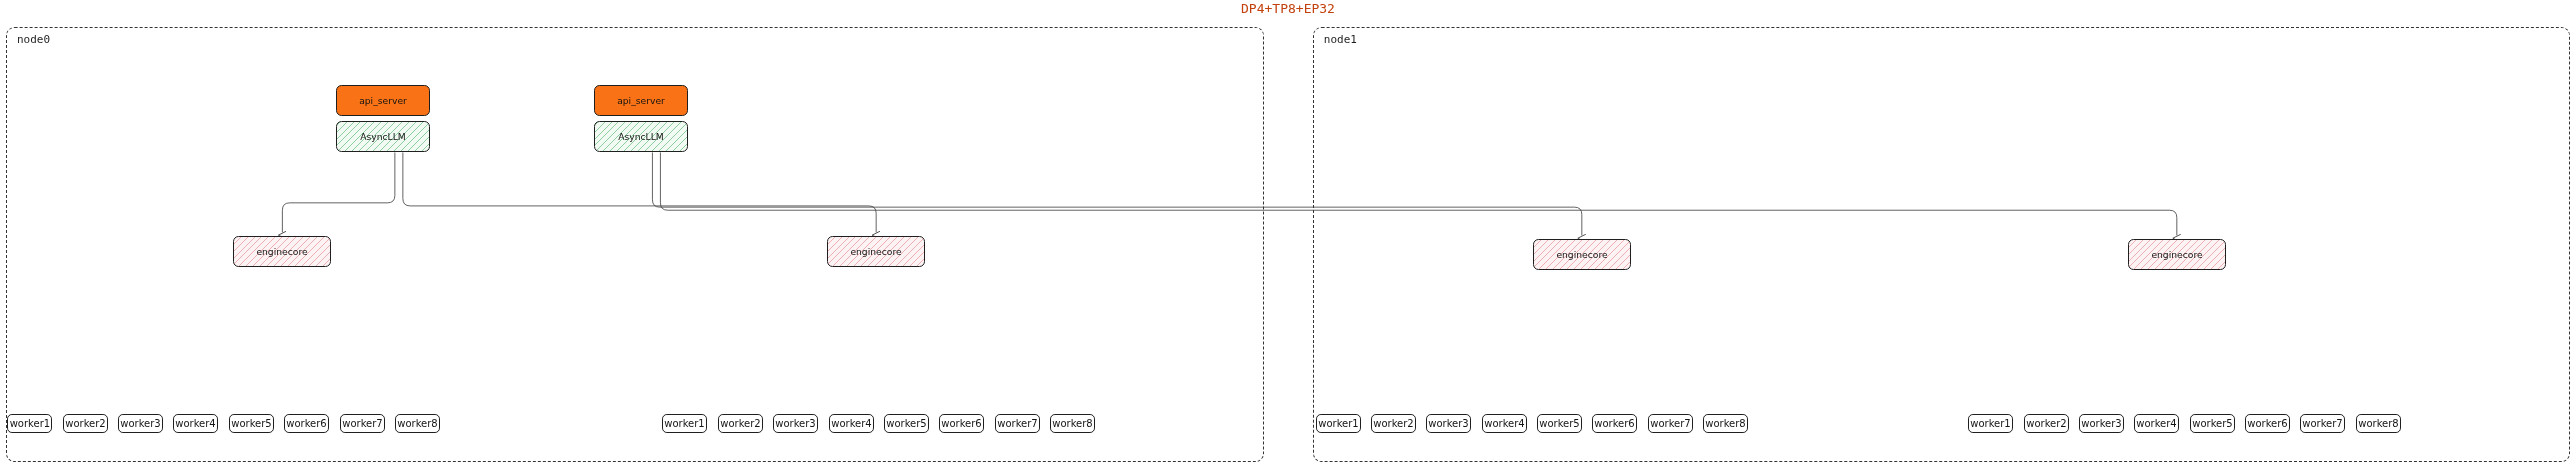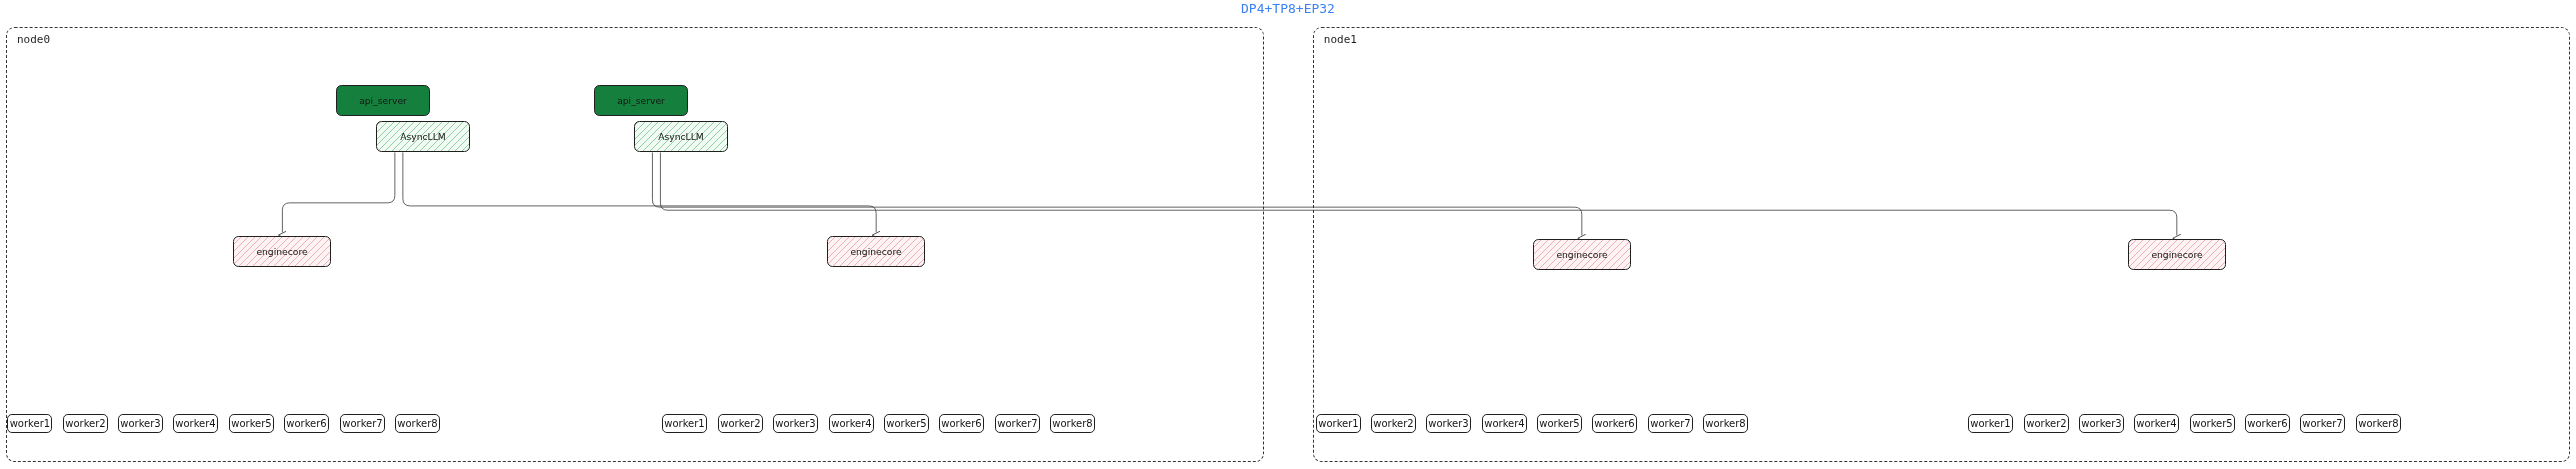--- a/index.html
+++ b/index.html
@@ -26,21 +26,21 @@
     pointer-events: none;
   }
 
   .diagram-title {
     position: absolute;
     top: 0px;
     left: 0;
     width: 2576px;
     text-align: center;
     font-size: 13px;
-    color: #3b82f6;
+    color: #c2410c;
     font-family: "DejaVu Sans Mono", monospace;
     letter-spacing: 0px;
     line-height: 18.5px;
   }
 
   .node-cluster {
     position: absolute;
     border: 1.4px dashed #333333;
     border-radius: 8.6px;
     background: transparent;
@@ -65,33 +65,32 @@
     border: 1.4px solid #1f1f1f;
     border-radius: 5.5px;
     background: #ffffff;
     font-size: 9.2px;
     color: #141414;
     white-space: nowrap;
     font-family: "DejaVu Sans", sans-serif;
   }
 
   .gnode.api {
-    background: #15803d;
+    background: #f97316;
   }
 
   .gnode.asyncllm {
     background-color: #f2fbf3;
     background-image: repeating-linear-gradient(
       -45deg,
       rgba(60,170,90,0.55) 0px,
       rgba(60,170,90,0.55) 0.7px,
       rgba(0,0,0,0) 0.7px,
       rgba(0,0,0,0) 4.9px
     );
-    margin-left: 40px;
   }
 
   .gnode.enginecore {
     background-color: #fdf3f4;
     background-image: repeating-linear-gradient(
       -45deg,
       rgba(225,120,125,0.55) 0px,
       rgba(225,120,125,0.55) 0.7px,
       rgba(0,0,0,0) 0.7px,
       rgba(0,0,0,0) 4.9px

